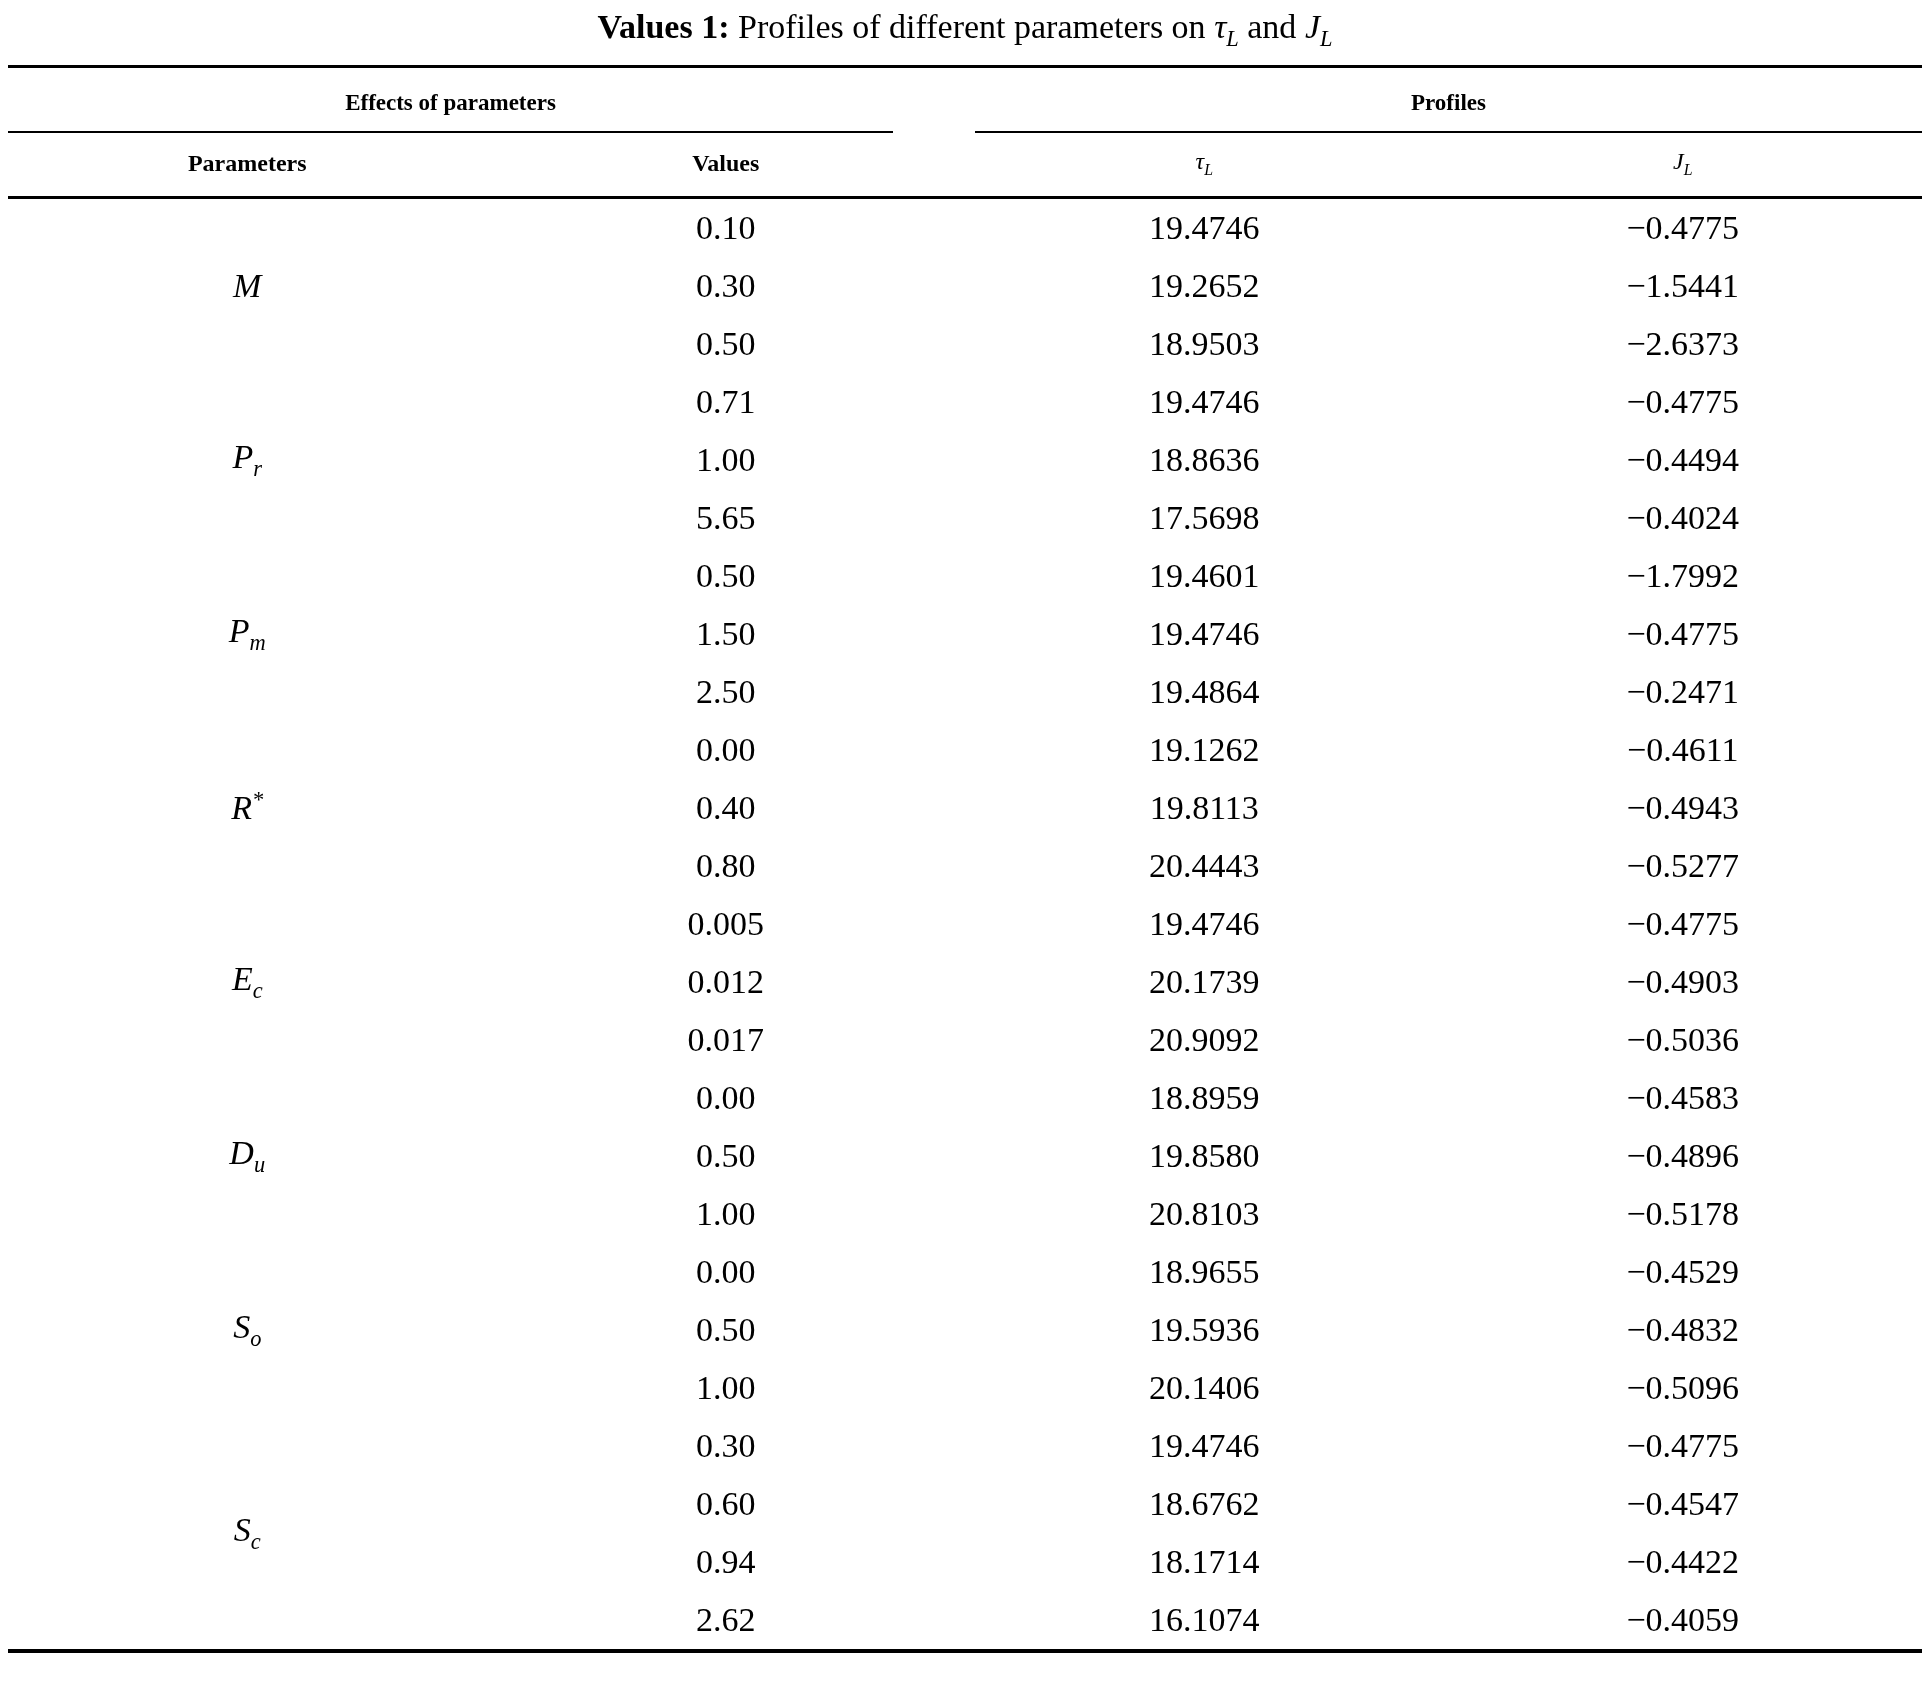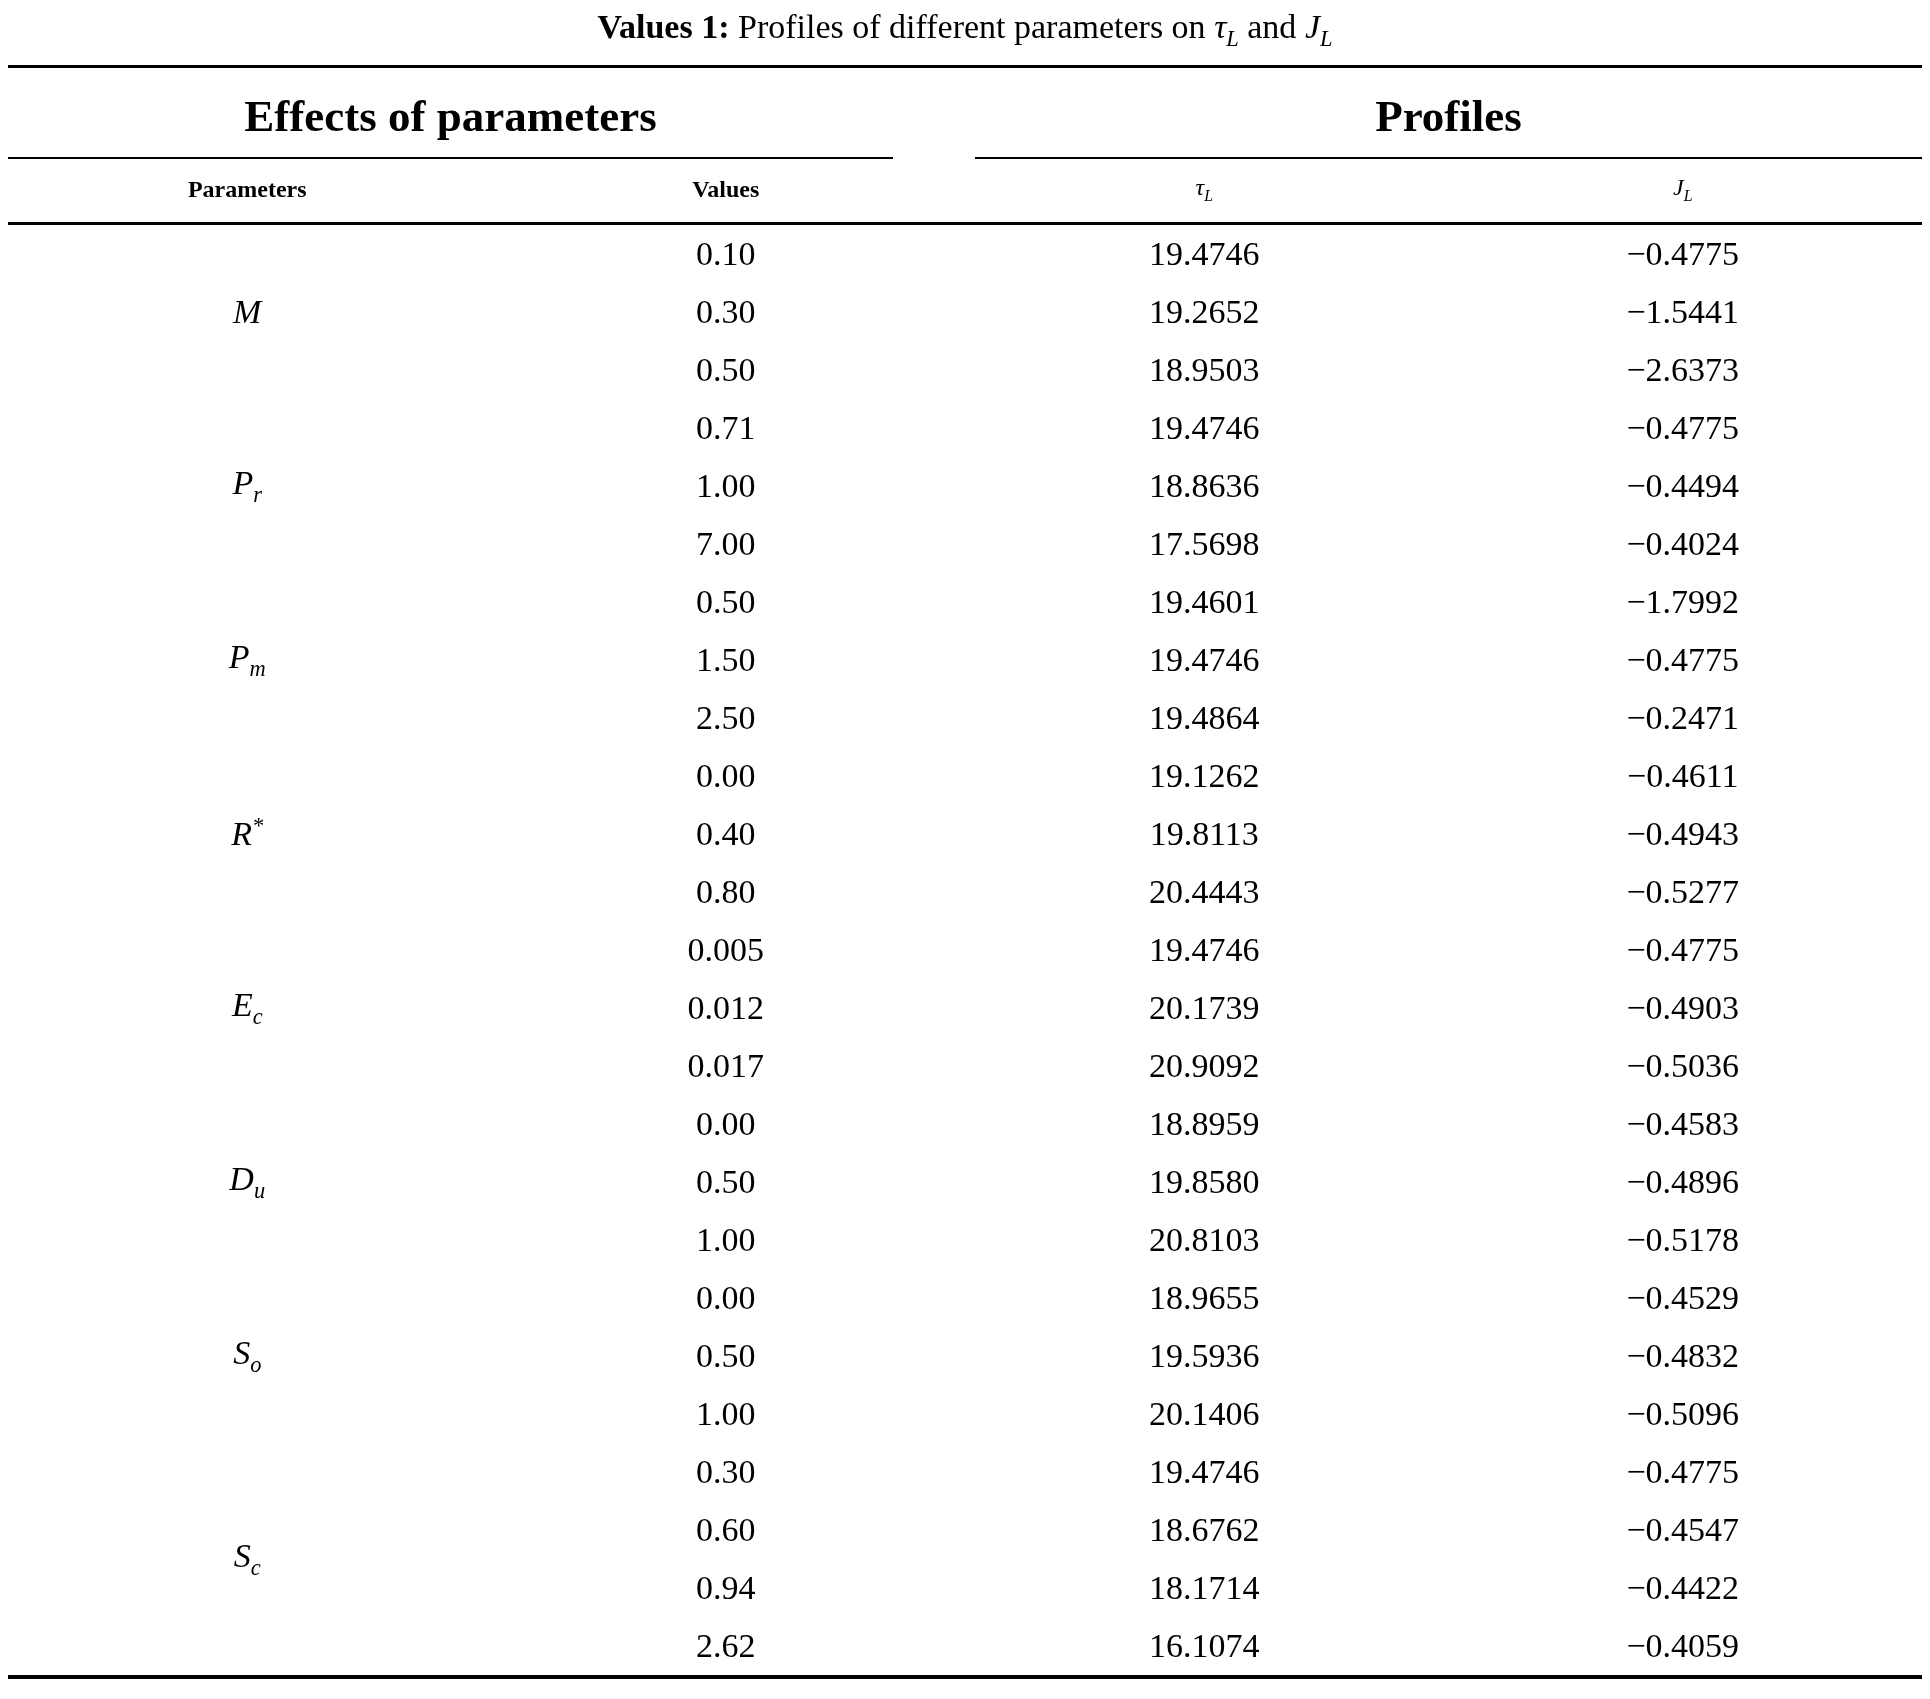--- a/index.html
+++ b/index.html
@@ -35,21 +35,21 @@
     width: 100%;
     border-collapse: collapse;
     border-bottom: 4px solid #000;
     table-layout: fixed;
   }
   col { width: 25%; }
 
   .group-th {
     padding: 22px 0 0 0;
     font-weight: bold;
-    font-size: 45px;
+    font-size: 23px;
     vertical-align: bottom;
   }
   .group-inner {
     border-bottom: 2px solid #000;
     padding-bottom: 15px;
     text-align: center;
   }
   .group-th.left .group-inner  { margin-right: 72px; }
   .group-th.right .group-inner { margin-left: 10px; }
 
@@ -134,21 +134,21 @@
           <td>0.71</td>
           <td>19.4746</td>
           <td>−0.4775</td>
         </tr>
         <tr>
           <td>1.00</td>
           <td>18.8636</td>
           <td>−0.4494</td>
         </tr>
         <tr>
-          <td>7.00</td>
+          <td>5.65</td>
           <td>17.5698</td>
           <td>−0.4024</td>
         </tr>
         <tr>
           <td rowspan="3" class="param-cell"><i>P</i><sub>m</sub></td>
           <td>0.50</td>
           <td>19.4601</td>
           <td>−1.7992</td>
         </tr>
         <tr>

